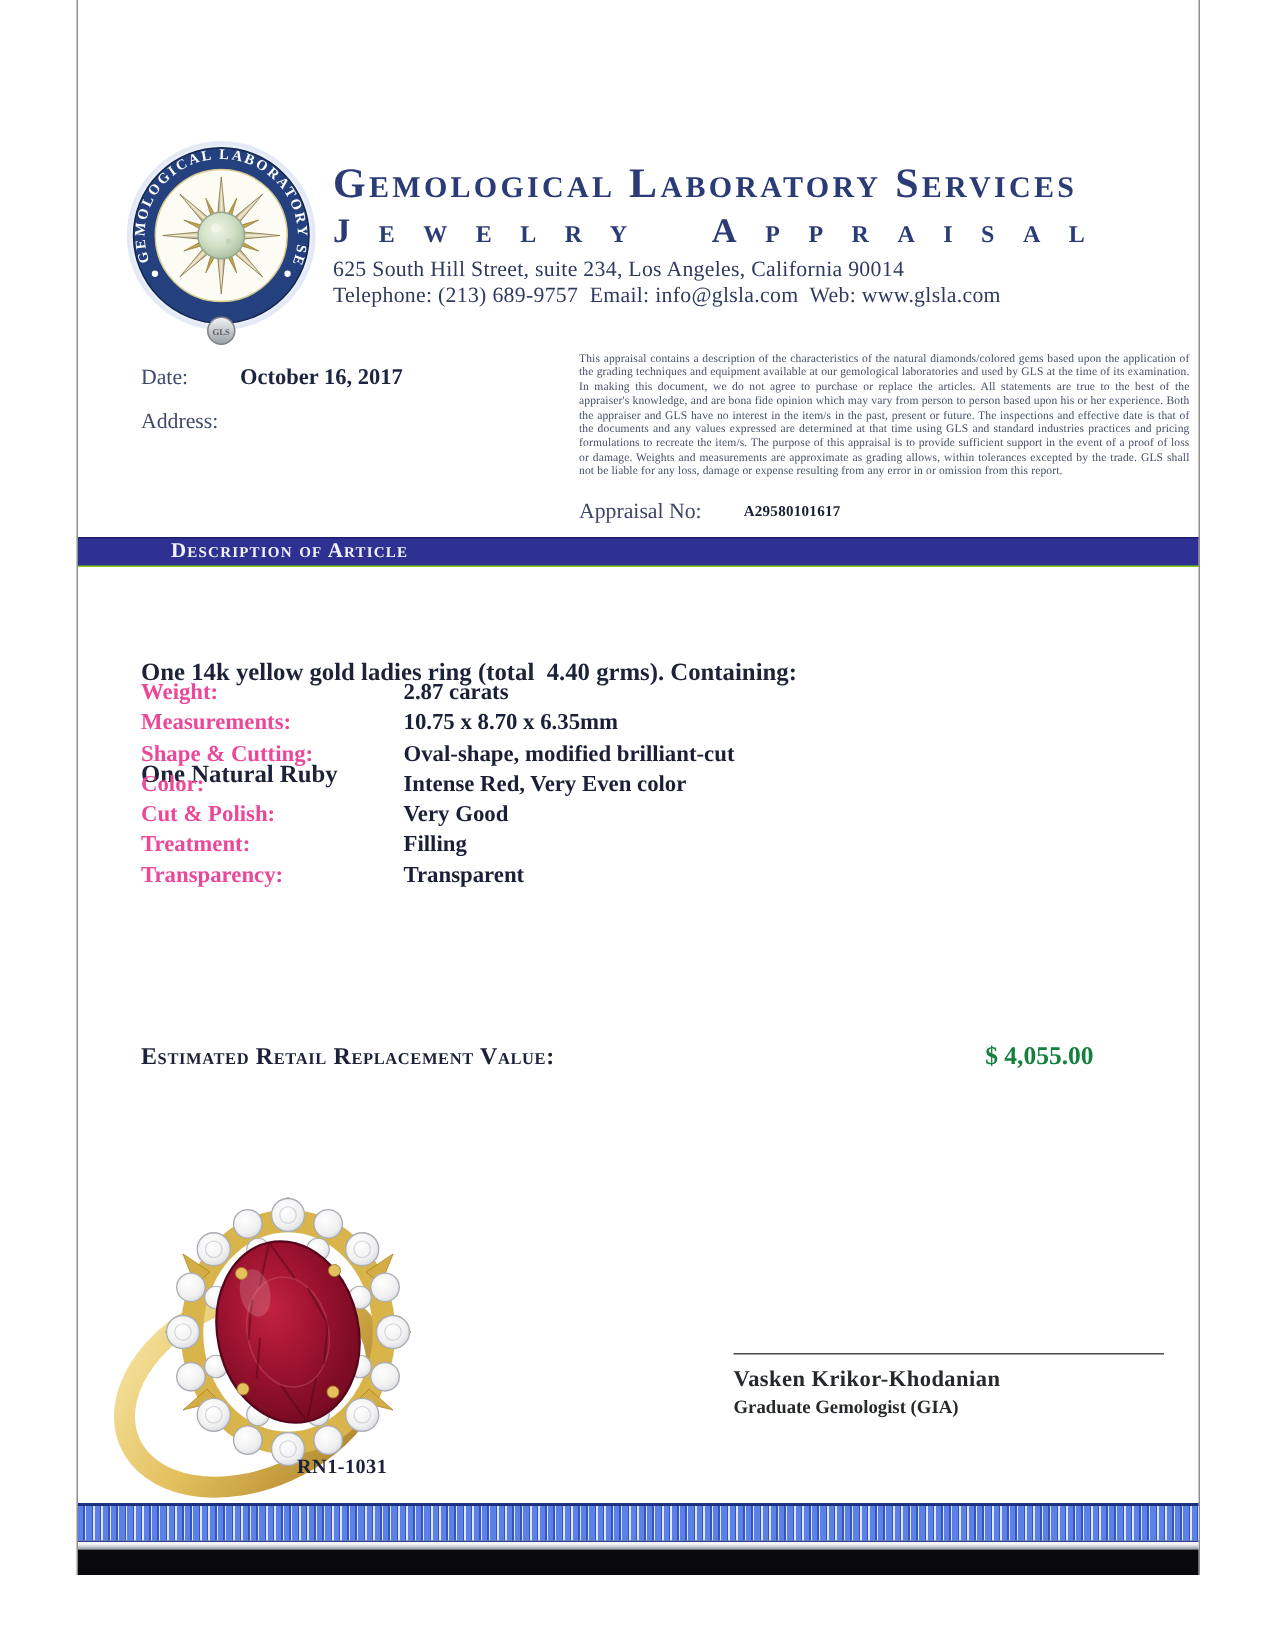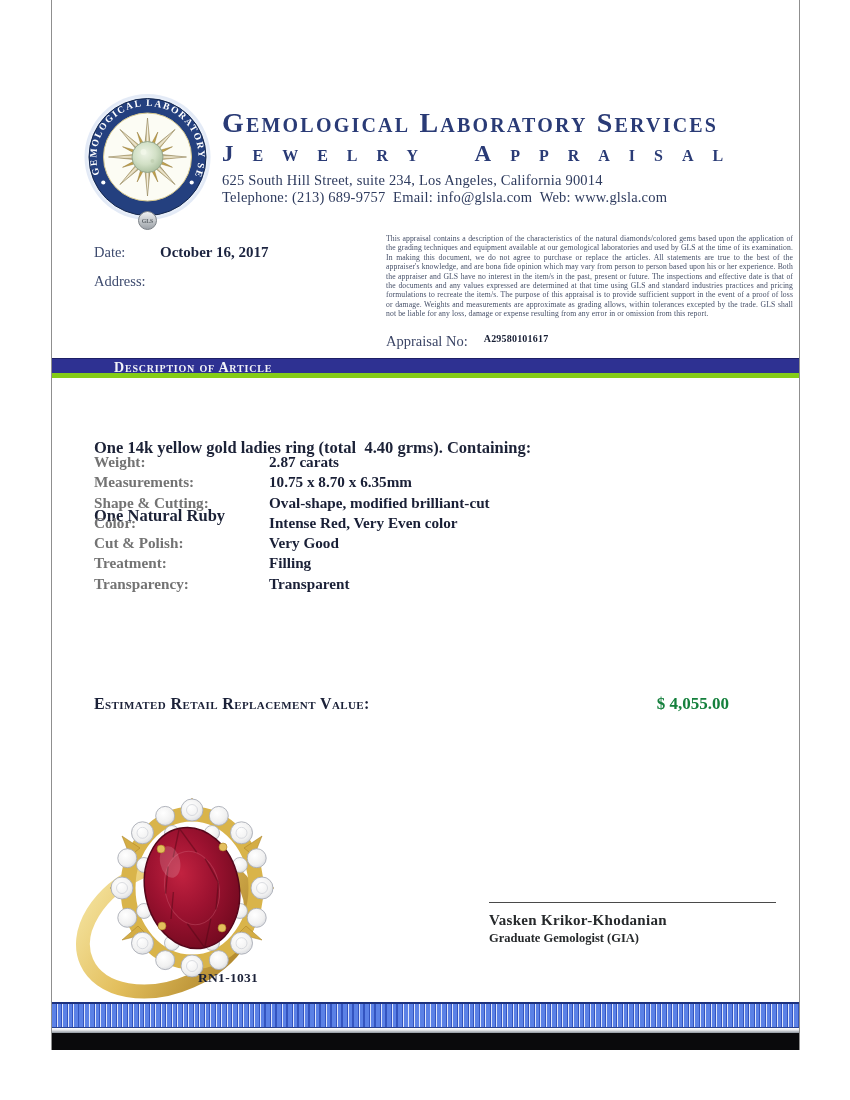--- a/index.html
+++ b/index.html
@@ -38,40 +38,40 @@
   
   .meta-fields { left:42px; top:244px; width:290px; }
   .meta-row { display:flex; margin-bottom:11.5px; align-items:baseline; }
   .meta-label { width:66px; font-size:14.5px; color:#3d4a6e; flex:none; }
   .meta-value { font-size:15px; font-weight:bold; color:#1c2440; white-space:nowrap; }
   .disclaimer {
     left:334px; top:234px; width:407px;
     font-size:7.7px; line-height:9.4px; color:#454f68;
     text-align:justify; letter-spacing:0.1px;
   }
-  .appraisal-row { left:334px; top:333px; display:flex; align-items:flex-start; }
+  .appraisal-row { left:334px; top:333px; display:flex; align-items:center;gap:12px; }
   .appraisal-label { font-size:14.5px; color:#3b4566; margin-right:16px; }
   .appraisal-no { font-size:10px; font-weight:bold; color:#161d33; letter-spacing:0.2px; }
 
   
   .section-bar {
     left:0; top:358px; width:749px; height:20px; background:#2e3192;
-    border-top:1px solid #1d2066; border-bottom:5px solid #84cc16;
+    border-top:1px solid #1d2066; border-bottom:1px solid #84cc16;
   }
   .section-bar-title {
     font-variant:small-caps; font-weight:bold; font-size:14px;
     color:#f2f3f8; letter-spacing:0.8px; line-height:18px; padding-left:62px;
   }
 
   
   .desc-block { left:42px; top:392px; width:600px;
     font-size:16.5px; font-weight:bold; color:#1c2237; line-height:22.5px; white-space:pre-wrap; }
   .specs { left:42px; top:453px; width:560px; }
   .spec-row { display:flex; height:20.3px; align-items:baseline; }
-  .spec-label { width:175px; flex:none; font-size:15.2px; font-weight:bold; color:#737373; }
+  .spec-label { width:175px; flex:none; font-size:15.2px; font-weight:bold; color:#ec4899; }
   .spec-value { font-size:15.2px; font-weight:bold; color:#191f36; white-space:nowrap; }
   .diamonds-block { left:42px; top:615px; width:620px;
     font-size:15.5px; font-weight:bold; color:#191f36; line-height:23px; }
   .value-row { left:42px; top:694px; width:635px;
     display:flex; justify-content:space-between; align-items:baseline; }
   .value-label { font-variant:small-caps; font-weight:bold; font-size:16px;
     color:#1b2138; letter-spacing:0.4px; }
   .value-amount { font-size:17px; font-weight:bold; color:#15803d; }
 
   

